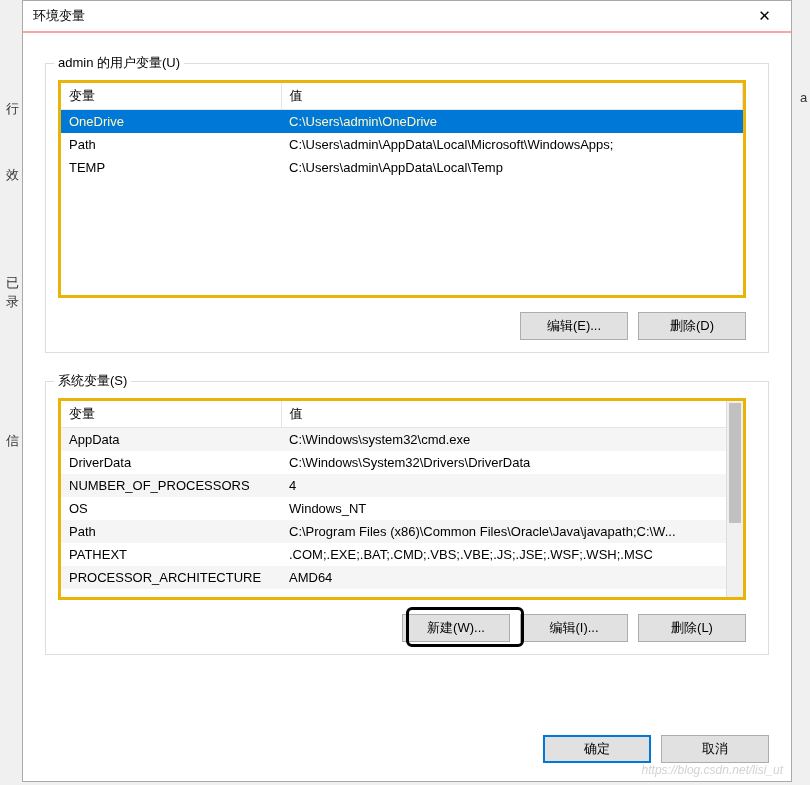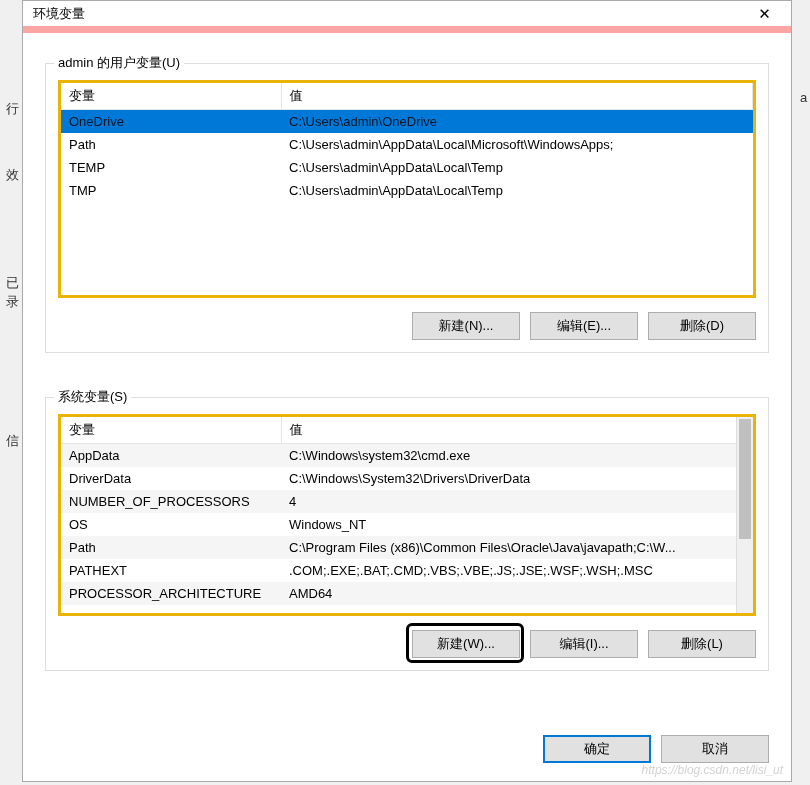--- a/index.html
+++ b/index.html
@@ -25,39 +25,39 @@
       border: 1px solid #aaa;
       display: flex;
       flex-direction: column;
     }
     .titlebar {
       height: 32px;
       display: flex;
       align-items: center;
       justify-content: space-between;
       padding: 0 4px 0 10px;
-      border-bottom: 7px solid #fca5a5;
+      border-bottom: 2px solid #fca5a5;
     }
     .titlebar .title { font-size: 13px; }
     .close-btn {
       width: 45px; height: 30px;
       display: flex; align-items: center; justify-content: center;
       font-size: 15px;
       cursor: pointer;
     }
     .content {
       flex: 1;
       padding: 12px 22px 8px 22px;
       display: flex;
       flex-direction: column;
     }
     .groupbox {
       border: 1px solid #ddd;
       margin-top: 18px;
-      padding: 16px 12px 12px 12px;
+      padding: 16px 22px 12px 12px;
       position: relative;
     }
     .group-legend {
       position: absolute;
       top: -10px; left: 8px;
       background: #fff;
       padding: 0 4px;
       font-size: 13px;
     }
     .table-wrap {
@@ -87,21 +87,21 @@
       border-right: 1px solid #e5e5e5;
     }
     tbody td {
       padding: 2px 8px;
       font-size: 13px;
       white-space: nowrap;
       overflow: hidden;
       text-overflow: ellipsis;
     }
     tbody tr { height: 23px; }
-    tbody tr.selected { background: #0078d7; color: #0f172a; }
+    tbody tr.selected { background: #0078d7; color: #fef9c3; }
     tbody tr.alt { background: #f5f5f5; }
     .col-var { width: 220px; }
     .btn-row {
       display: flex;
       justify-content: flex-end;
       gap: 10px;
       margin-top: 14px;
     }
     .btn {
       min-width: 108px;
@@ -174,35 +174,30 @@
                 <td>C:\Users\admin\OneDrive</td>
               </tr>
               <tr>
                 <td>Path</td>
                 <td>C:\Users\admin\AppData\Local\Microsoft\WindowsApps;</td>
               </tr>
               <tr>
                 <td>TEMP</td>
                 <td>C:\Users\admin\AppData\Local\Temp</td>
               </tr>
-              <tr>
-                <td>TMP</td>
-                <td>C:\Users\admin\AppData\Local\Temp</td>
-              </tr>
             </tbody>
         </table>
       </div>
       <div class="btn-row">
-        <div class="btn">新建(N)...</div>
         <div class="btn">编辑(E)...</div>
         <div class="btn">删除(D)</div>
       </div>
     </div>
 
-    <div class="groupbox" style="margin-top:44px; position:relative;">
+    <div class="groupbox" style="margin-top:28px; position:relative;">
       <span class="group-legend">系统变量(S)</span>
       <div class="table-wrap sys">
         <table>
           <colgroup>
               <col class="col-var">
               <col>
             </colgroup>
           <thead>
               <tr>
             <th>变量</th>

